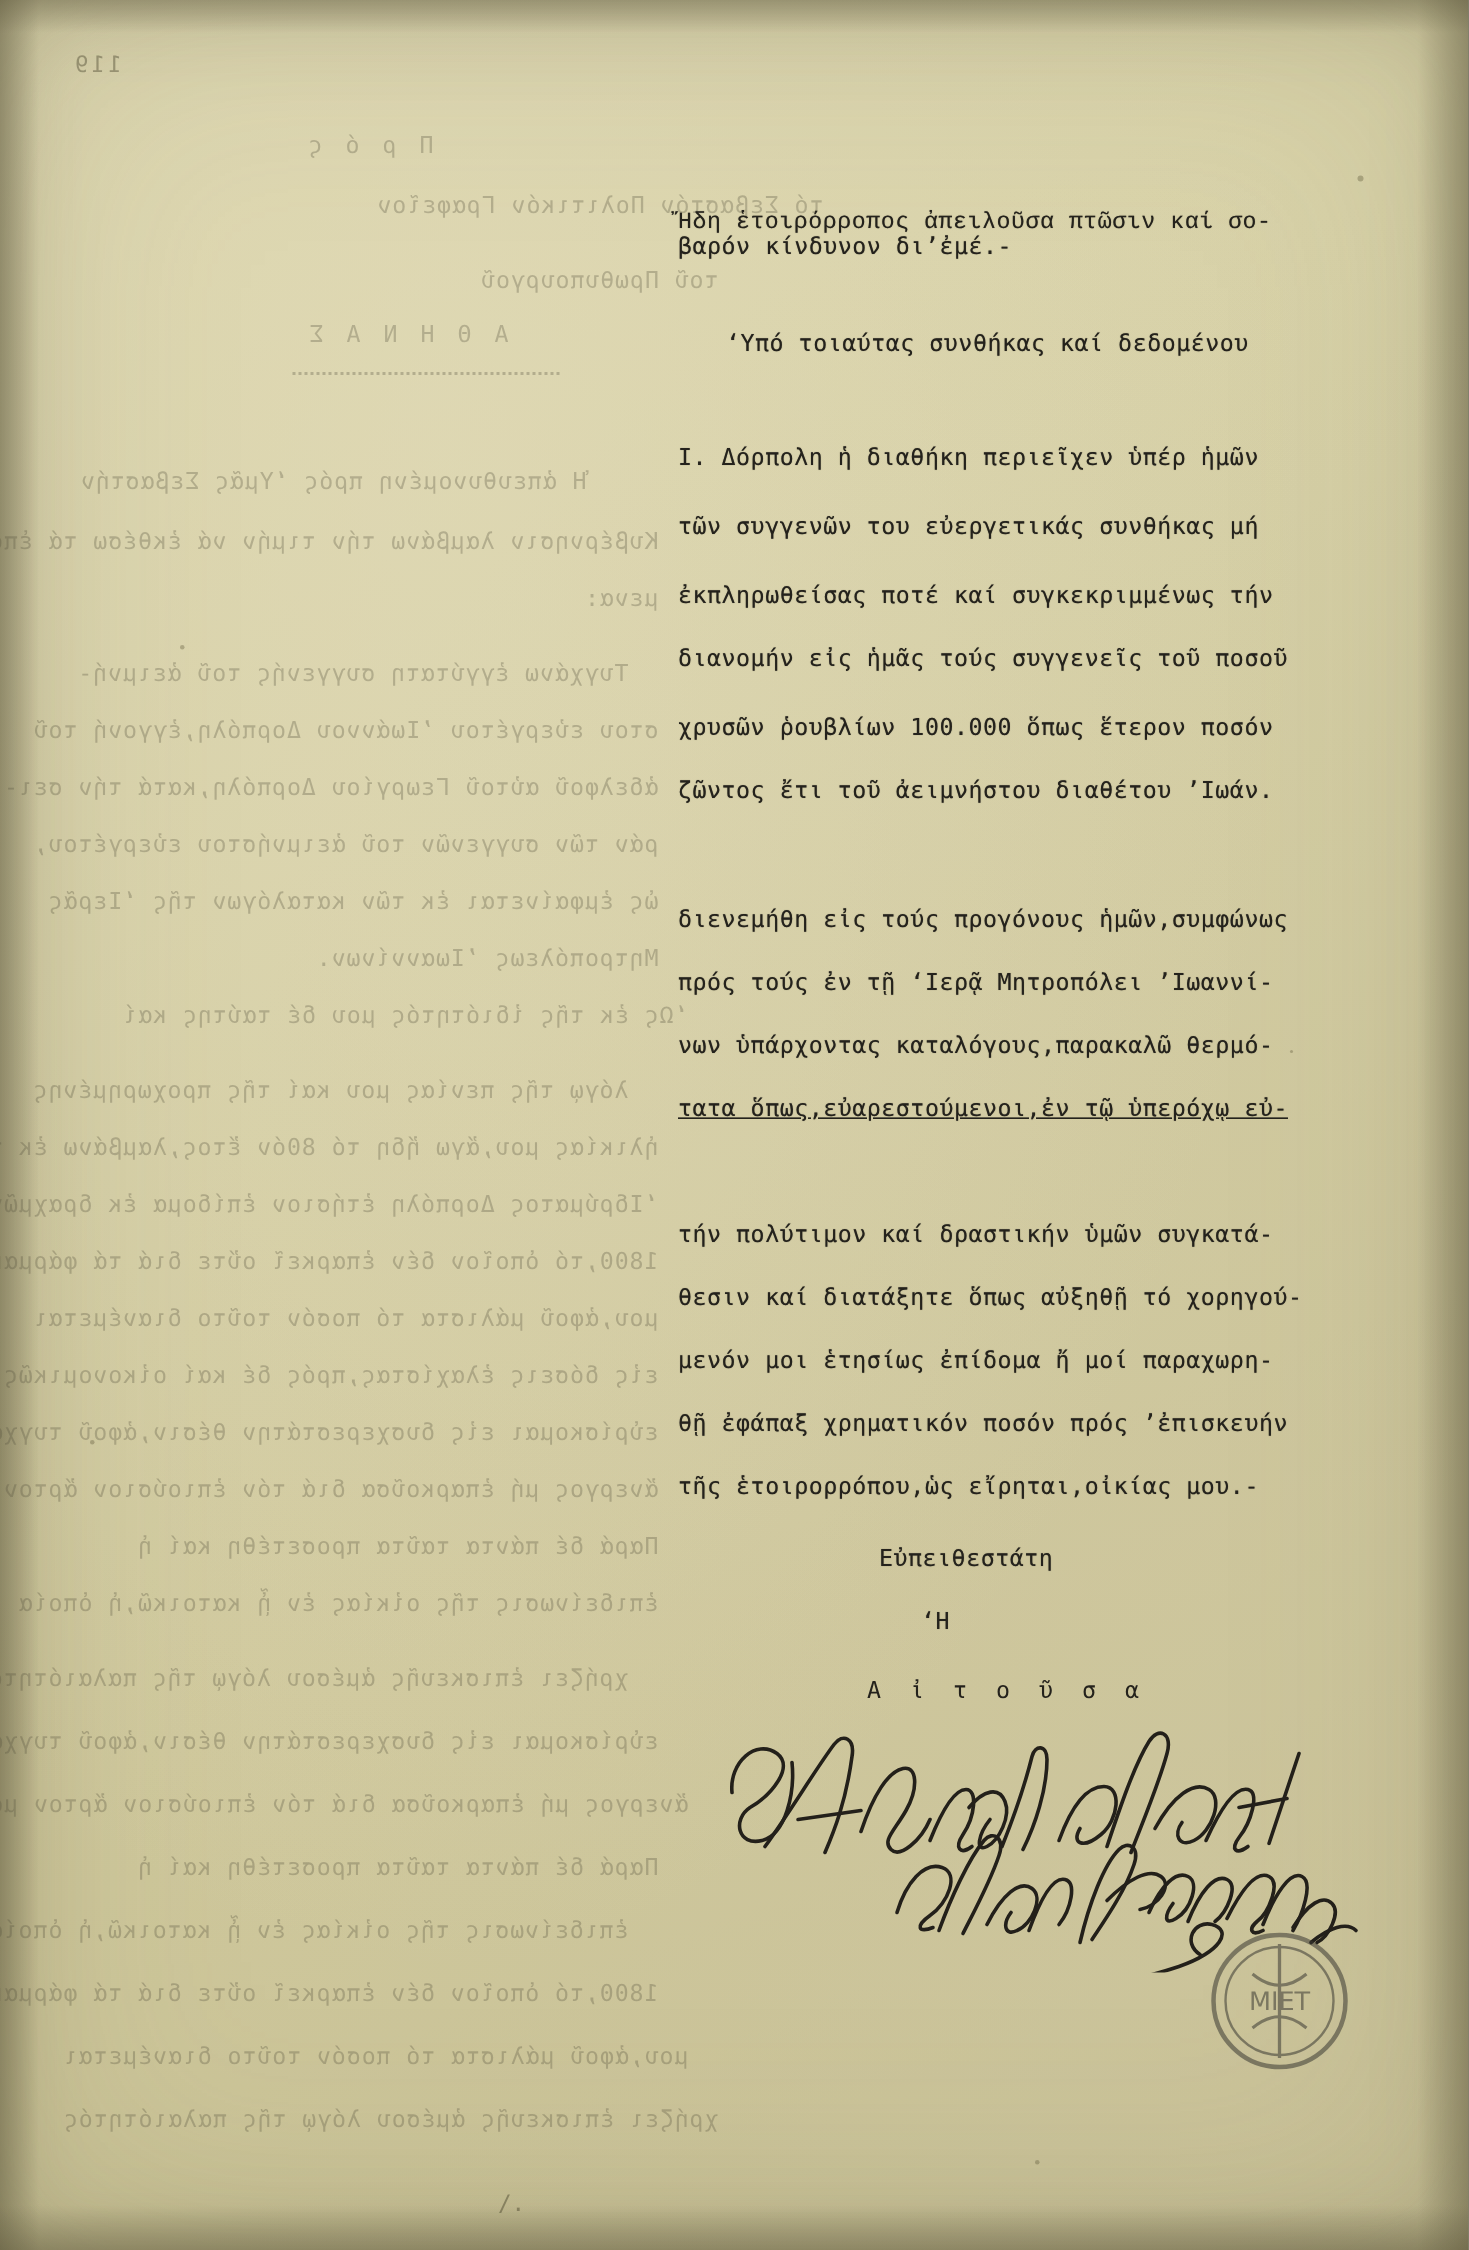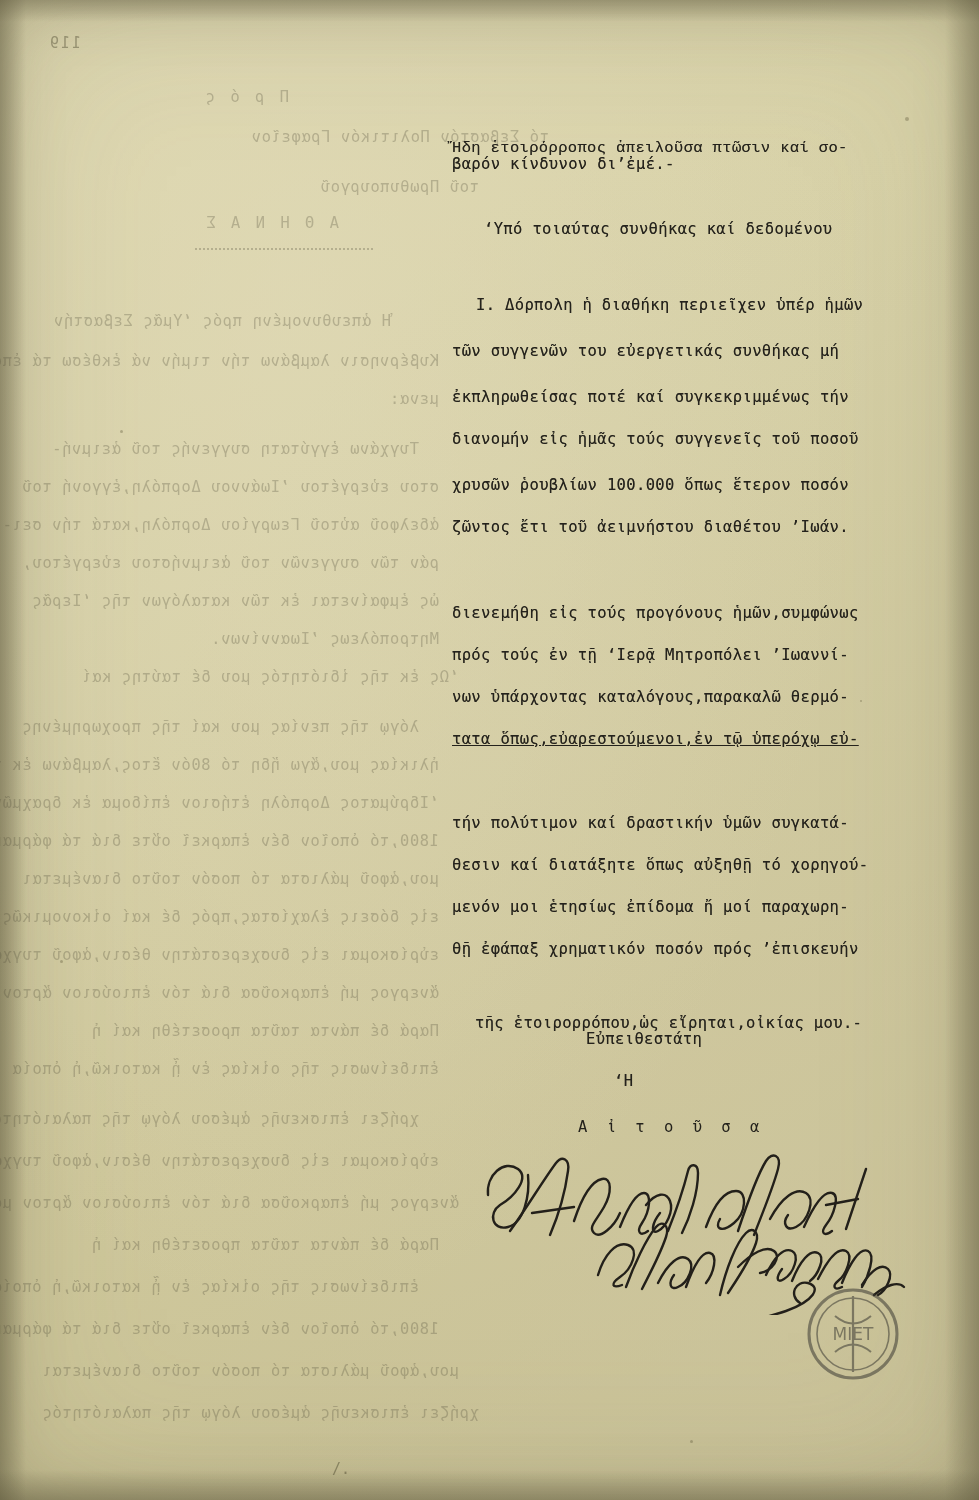--- a/index.html
+++ b/index.html
@@ -189,35 +189,35 @@
     <div class="bl" style="left:560px; top:1278px;">ἐπιδείνωσις τῆς οἰκίας ἐν ᾗ κατοικῶ,ἡ ὁποία</div>
     <div class="bl" style="left:540px; top:1320px;">1800,τό ὁποῖον δέν ἐπαρκεῖ οὔτε διά τά φάρμακα</div>
     <div class="bl" style="left:520px; top:1362px;">μου,ἀφοῦ μάλιστα τό ποσόν τοῦτο διανέμεται</div>
     <div class="bl" style="left:500px; top:1404px;">χρήζει ἐπισκευῆς ἀμέσου λόγῳ τῆς παλαιότητός</div>
   </div>
 
   <div class="typed" style="left:452px; top:139px;font-family:Liberation Mono, monospace;">Ἤδη ἑτοιρόρροπος ἀπειλοῦσα πτῶσιν καί σο-</div>
   <div class="typed" style="left:452px; top:155px;">βαρόν κίνδυνον δι’ἐμέ.-</div>
 
   <div class="typed" style="left:484px; top:220px;">‘Υπό τοιαύτας συνθήκας καί δεδομένου</div>
-  <div class="typed" style="left:452px; top:296px;margin-left:24px;">Ι. Δόρπολη ἡ διαθήκη περιεῖχεν ὑπέρ ἡμῶν</div>
+  <div class="typed" style="left:452px; top:296px;">Ι. Δόρπολη ἡ διαθήκη περιεῖχεν ὑπέρ ἡμῶν</div>
   <div class="typed" style="left:452px; top:342px;">τῶν συγγενῶν του εὐεργετικάς συνθήκας μή</div>
   <div class="typed" style="left:452px; top:388px;">ἐκπληρωθείσας ποτέ καί συγκεκριμμένως τήν</div>
   <div class="typed" style="left:452px; top:430px;">διανομήν εἰς ἡμᾶς τούς συγγενεῖς τοῦ ποσοῦ</div>
   <div class="typed" style="left:452px; top:476px;">χρυσῶν ῥουβλίων 100.000 ὅπως ἕτερον ποσόν</div>
   <div class="typed" style="left:452px; top:518px;">ζῶντος ἔτι τοῦ ἀειμνήστου διαθέτου ’Ιωάν.</div>
   <div class="typed" style="left:452px; top:604px;">διενεμήθη εἰς τούς προγόνους ἡμῶν,συμφώνως</div>
   <div class="typed" style="left:452px; top:646px;">πρός τούς ἐν τῇ ‘Ιερᾷ Μητροπόλει ’Ιωαννί-</div>
   <div class="typed" style="left:452px; top:688px;">νων ὑπάρχοντας καταλόγους,παρακαλῶ θερμό-</div>
   <div class="typed" style="left:452px; top:730px;text-decoration:underline;">τατα ὅπως,εὐαρεστούμενοι,ἐν τῷ ὑπερόχῳ εὐ-</div>
   <div class="typed" style="left:452px; top:814px;">τήν πολύτιμον καί δραστικήν ὑμῶν συγκατά-</div>
   <div class="typed" style="left:452px; top:856px;">θεσιν καί διατάξητε ὅπως αὐξηθῇ τό χορηγού-</div>
   <div class="typed" style="left:452px; top:898px;">μενόν μοι ἑτησίως ἐπίδομα ἤ μοί παραχωρη-</div>
   <div class="typed" style="left:452px; top:940px;">θῇ ἐφάπαξ χρηματικόν ποσόν πρός ’ἐπισκευήν</div>
-  <div class="typed" style="left:452px; top:1014px;margin-left:23px;">τῆς ἑτοιρορρόπου,ὡς εἴρηται,οἰκίας μου.-</div>
+  <div class="typed" style="left:452px; top:982px;">τῆς ἑτοιρορρόπου,ὡς εἴρηται,οἰκίας μου.-</div>
 
   <div class="typed" style="left:586px; top:1030px;">Εὐπειθεστάτη</div>
   <div class="typed" style="left:614px; top:1072px;">‘Η</div>
   <div class="sig-label" style="left:578px; top:1118px;">Α ἰ τ ο ῦ σ α</div>
 
   <div id="signature" title="" aria-label="">
     <svg width="450" height="180" viewBox="0 0 450 180" fill="none" xmlns="http://www.w3.org/2000/svg">
       <g stroke="#23201a" stroke-width="2.4" stroke-linecap="round" stroke-linejoin="round" fill="none">
 
         <path d="M18 60 C 16 40, 34 24, 48 34 C 60 43, 44 62, 30 70 C 18 78, 22 96, 38 92 C 54 88, 60 60, 58 40"></path>

